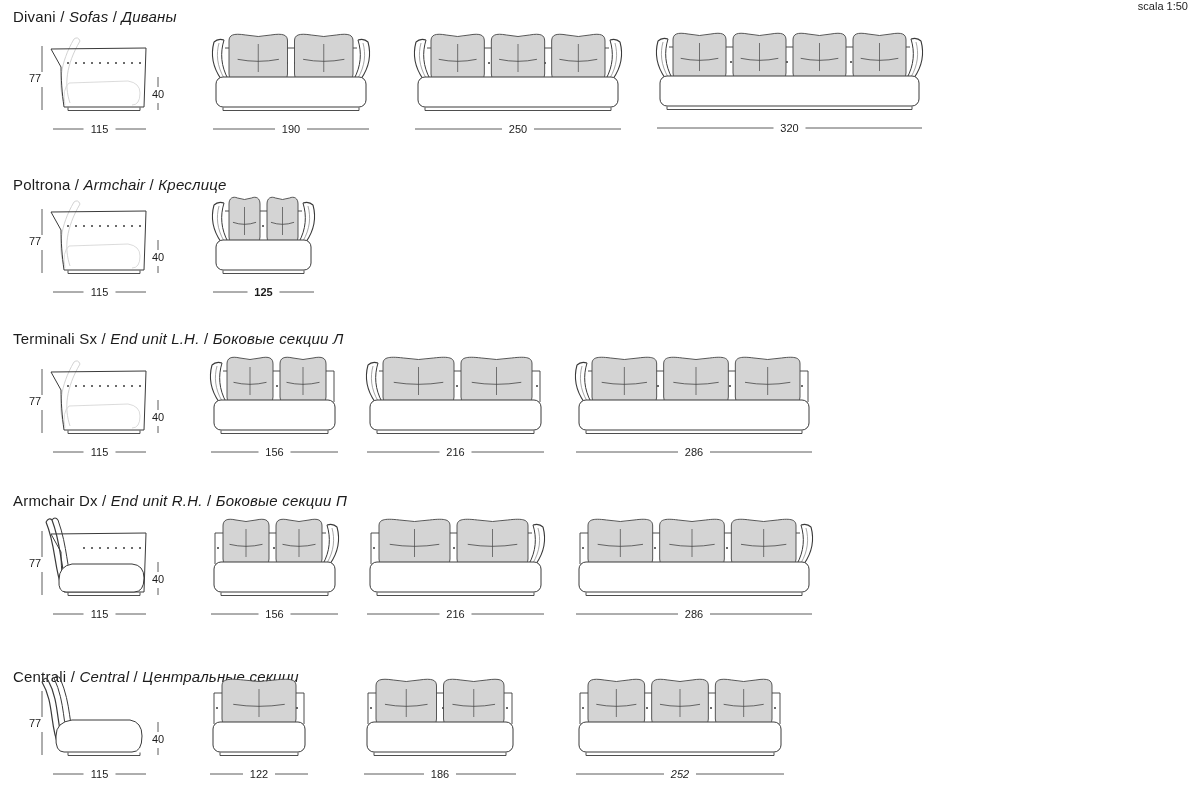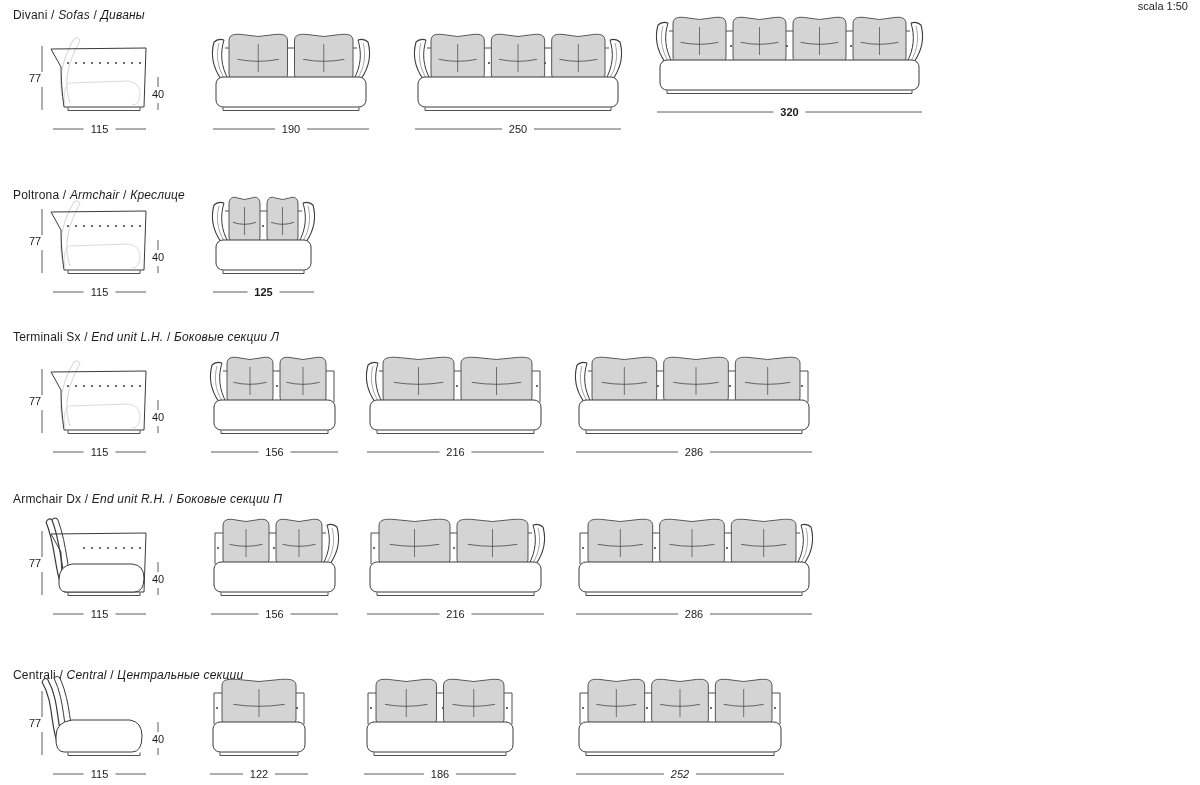--- a/index.html
+++ b/index.html
@@ -9,21 +9,21 @@
     background:#ffffff;
     font-family:"Liberation Sans", sans-serif;
     overflow:hidden;
   }
   .scale-label{
     position:absolute;top:0;right:12px;
     font-size:11px;color:#1c1c1c;
   }
   .row-label{
     position:absolute;left:13px;
-    font-size:12px;color:#1c1c1c;letter-spacing:.2px;
+    font-size:15px;color:#1c1c1c;letter-spacing:.2px;
     white-space:nowrap;
   }
   .row-label .it2{font-style:italic;}
   .unit, .side{position:absolute;padding-left:28px;}
   svg{display:block;overflow:visible;}
 </style>
 </head>
 <body>
 
 <div class="sheet">
@@ -169,21 +169,21 @@
            L 145.66666666666669 47 Q 138.66666666666669 47 138.66666666666669 41 Z" fill="#d4d4d4" stroke="#454545" stroke-width="0.9"></path>
     <path d="M 146.41333333333336 26.320000000000004 Q 165.33333333333334 30.320000000000004 184.25333333333336 26.320000000000004" fill="none" stroke="#454545" stroke-width="0.8"></path>
     <line x1="165.33333333333334" y1="11" x2="165.33333333333334" y2="39" stroke="#454545" stroke-width="0.7"></line>
           <rect x="5" y="44" width="200" height="30" rx="7" fill="#ffffff" stroke="#3a3a3a" stroke-width="1"></rect>
           <path d="M 12 74.5 L 12 77.5 L 198 77.5 L 198 74.5" fill="none" stroke="#3a3a3a" stroke-width="0.9"></path>
           <line x1="2" y1="96" x2="89" y2="96" stroke="#4a4a4a" stroke-width="0.9"></line>
           <line x1="121" y1="96" x2="208" y2="96" stroke="#4a4a4a" stroke-width="0.9"></line>
           <text x="105" y="100" font-size="11" fill="#1c1c1c" font-family="Liberation Sans, sans-serif" text-anchor="middle">250</text>
         </svg>
       </div>
-      <div class="unit" style="left: 627px; top: 16px; font-weight: bold;">
+      <div class="unit" style="left: 627px; top: 32px;">
         <svg width="269" height="106" viewBox="0 0 269 106">
           <line x1="14" y1="15" x2="255" y2="15" stroke="#3a3a3a" stroke-width="0.9"></line>
           <circle cx="20" cy="30" r="1" fill="#3a3a3a"></circle>
           <circle cx="28" cy="30" r="1" fill="#3a3a3a"></circle>
           <circle cx="36" cy="30" r="1" fill="#3a3a3a"></circle>
           <circle cx="44" cy="30" r="1" fill="#3a3a3a"></circle>
           <circle cx="52" cy="30" r="1" fill="#3a3a3a"></circle>
           <circle cx="60" cy="30" r="1" fill="#3a3a3a"></circle>
           <circle cx="68" cy="30" r="1" fill="#3a3a3a"></circle>
           <circle cx="76" cy="30" r="1" fill="#3a3a3a"></circle>
@@ -248,21 +248,21 @@
            L 205 47 Q 198 47 198 41 Z" fill="#d4d4d4" stroke="#454545" stroke-width="0.9"></path>
     <path d="M 205.69 26.320000000000004 Q 224.5 30.320000000000004 243.31 26.320000000000004" fill="none" stroke="#454545" stroke-width="0.8"></path>
     <line x1="224.5" y1="11" x2="224.5" y2="39" stroke="#454545" stroke-width="0.7"></line>
           <rect x="5" y="44" width="259" height="30" rx="7" fill="#ffffff" stroke="#3a3a3a" stroke-width="1"></rect>
           <path d="M 12 74.5 L 12 77.5 L 257 77.5 L 257 74.5" fill="none" stroke="#3a3a3a" stroke-width="0.9"></path>
           <line x1="2" y1="96" x2="118.5" y2="96" stroke="#4a4a4a" stroke-width="0.9"></line>
           <line x1="150.5" y1="96" x2="267" y2="96" stroke="#4a4a4a" stroke-width="0.9"></line>
           <text x="134.5" y="100" font-size="11" fill="#1c1c1c" font-family="Liberation Sans, sans-serif" text-anchor="middle">320</text>
         </svg>
       </div>
-      <div class="row-label" style="top: 188px;"><span>Poltrona</span> / <span class="it2">Armchair</span> / <span class="it2">Креслице</span></div>
+      <div class="row-label" style="top: 176px;"><span>Poltrona</span> / <span class="it2">Armchair</span> / <span class="it2">Креслице</span></div>
       <div class="side" style="left: 0px; top: 196px;">
         <svg width="150" height="106" viewBox="0 0 150 106">
           <path d="M 36 70 C 30 52 32 30 46 6" fill="none" stroke="#c6c6c6" stroke-width="0.8"></path>
           <path d="M 42 70 C 36 52 38 32 52 8" fill="none" stroke="#c6c6c6" stroke-width="0.8"></path>
           <path d="M 46 6 Q 50 3 52 8" fill="none" stroke="#c6c6c6" stroke-width="0.8"></path>
           <path d="M 37 72 Q 34 56 41 50 L 100 48 Q 112 50 112 60 Q 112 72 104 72" fill="none" stroke="#d2d2d2" stroke-width="0.8"></path>
           <path d="M 23 16 L 118 15 L 116 74 L 36 74 C 34 60 33 45 33 34 Z" fill="none" stroke="#3a3a3a" stroke-width="1"></path>
           <circle cx="40" cy="30" r="1" fill="#3a3a3a"></circle>
           <circle cx="48" cy="30" r="1" fill="#3a3a3a"></circle>
           <circle cx="56" cy="30" r="1" fill="#3a3a3a"></circle>

